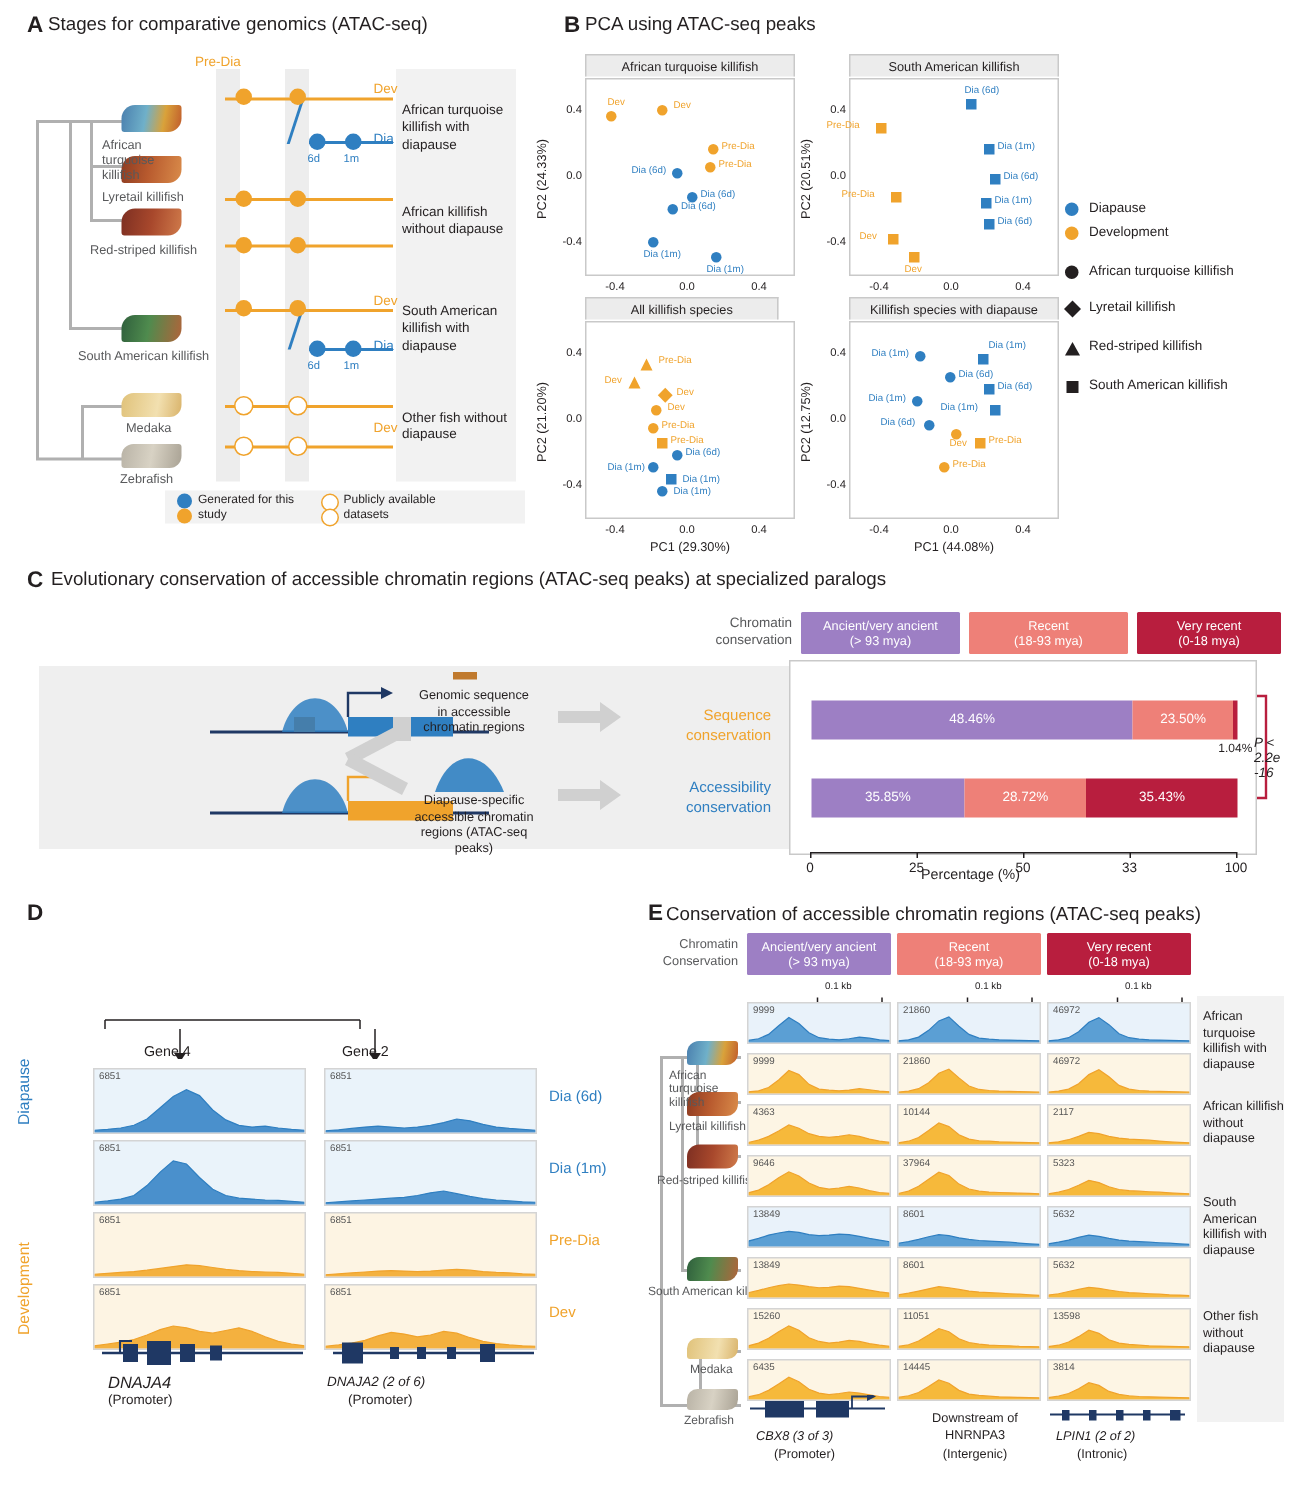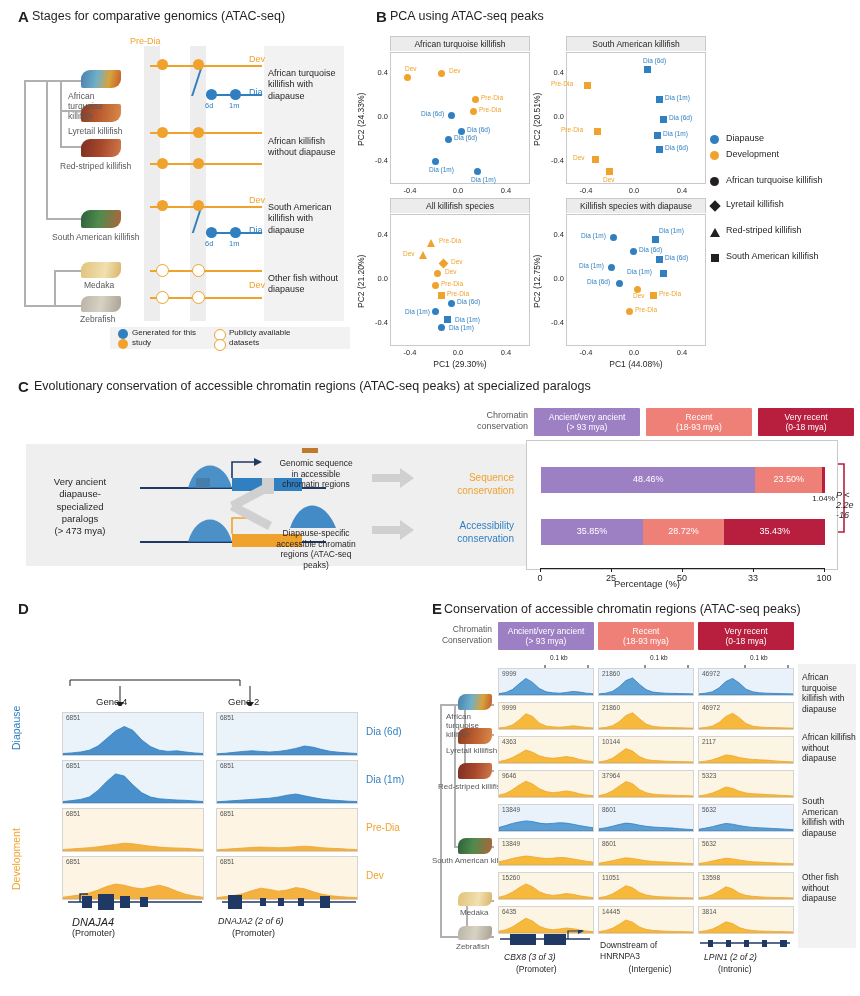--- a/index.html
+++ b/index.html
@@ -215,21 +215,21 @@
         <span class="lbl o" style="left: 36px; top: 123px;">Dev</span>
       </div>
       <span style="position: absolute; left: 200px; top: 178px; font-size: 7.5px; width: 20px; text-align: center;">-0.4</span>
       <span style="position: absolute; left: 248px; top: 178px; font-size: 7.5px; width: 20px; text-align: center;">0.0</span>
       <span style="position: absolute; left: 296px; top: 178px; font-size: 7.5px; width: 20px; text-align: center;">0.4</span>
       <span style="position: absolute; left: 170px; top: 148px; font-size: 7.5px; width: 18px; text-align: right;">-0.4</span>
       <span style="position: absolute; left: 170px; top: 104px; font-size: 7.5px; width: 18px; text-align: right;">0.0</span>
       <span style="position: absolute; left: 170px; top: 60px; font-size: 7.5px; width: 18px; text-align: right;">0.4</span>
       <span style="position: absolute; left: 190px; top: 189px; width: 140px; text-align: center; font-size: 8.5px;">PC1 (28.50%)</span>
       <span style="position: absolute; left: 156px; top: 138px; font-size: 8.5px; transform: rotate(-90deg); transform-origin: left top; white-space: nowrap;">PC2 (20.51%)</span>
-      <div class="plot-header" style="position: absolute; left: 14px; top: 190px; width: 140px;">All killifish species</div>
+      <div class="plot-header" style="position: absolute; left: 14px; top: 190px; width: 129px;">All killifish species</div>
       <div class="plotbox" style="position: absolute; left: 14px; top: 206px; width: 140px; height: 132px;">
         <div class="pt" style="left: 35.5px; top: 24px; width: 0px; height: 0px; border-left: 4.5px solid transparent; border-right: 4.5px solid transparent; border-bottom: 8px solid rgb(240, 163, 44);"></div>
         <span class="lbl o" style="left: 48px; top: 22px;">Pre-Dia</span>
         <div class="pt" style="left: 27.5px; top: 36px; width: 0px; height: 0px; border-left: 4.5px solid transparent; border-right: 4.5px solid transparent; border-bottom: 8px solid rgb(240, 163, 44);"></div>
         <span class="lbl o" style="left: 12px; top: 35px;">Dev</span>
         <div class="pt" style="left: 48.5px; top: 44.5px; width: 7px; height: 7px; background: rgb(240, 163, 44); transform: rotate(45deg);"></div>
         <span class="lbl o" style="left: 60px; top: 43px;">Dev</span>
         <div class="pt" style="left: 42.5px; top: 54.5px; width: 7px; height: 7px; border-radius: 50%; background: rgb(240, 163, 44);"></div>
         <span class="lbl o" style="left: 54px; top: 53px;">Dev</span>
         <div class="pt" style="left: 40.5px; top: 66.5px; width: 7px; height: 7px; border-radius: 50%; background: rgb(240, 163, 44);"></div>
@@ -322,25 +322,20 @@
 conservation</div>
   <div class="cons-chip" style="position:absolute; left:516px; top:30px; width:106px; background:#9d7fc4; white-space:pre-line;">Ancient/very ancient
 (&gt; 93 mya)</div>
   <div class="cons-chip" style="position:absolute; left:628px; top:30px; width:106px; background:#ee8078; white-space:pre-line;">Recent
 (18-93 mya)</div>
   <div class="cons-chip" style="position:absolute; left:740px; top:30px; width:96px; background:#b81e3e; white-space:pre-line;">Very recent
 (0-18 mya)</div>
 
   <div style="position:absolute; left:8px; top:66px; width:500px; height:122px; background:#efefef;"></div>
 
-  <span style="position:absolute; left:14px; top:98px; width:96px; font-size:9.5px; line-height:1.3; white-space:pre-line; text-align:center;">Very ancient
-diapause-
-specialized
-paralogs
-(&gt; 473 mya)</span>
 
   <svg width="200" height="110" style="position:absolute; left:118px; top:72px;">
     <line x1="4" y1="38" x2="190" y2="38" stroke="#1f3864" stroke-width="2"></line>
     <rect x="60" y="28" width="14" height="10" fill="#c07a2e"></rect>
     <rect x="96" y="28" width="70" height="13" fill="#2f7fc1"></rect>
     <path d="M96 28 L96 12 L118 12" stroke="#1f3864" stroke-width="1.6" fill="none"></path>
     <polygon points="118,8 126,12 118,16" fill="#1f3864"></polygon>
     <path d="M52 38 C60 8, 88 8, 96 38 Z" fill="#2f7fc1" opacity="0.85"></path>
     <line x1="4" y1="92" x2="190" y2="92" stroke="#1f3864" stroke-width="2"></line>
     <rect x="96" y="84" width="70" height="13" fill="#f0a32c"></rect>
@@ -731,18 +726,18 @@
     <line x1="2" y1="9" x2="92" y2="9" stroke="#1f3864" stroke-width="1.4"></line>
     <rect x="10" y="6" width="5" height="7" fill="#1f3864"></rect>
     <rect x="28" y="6" width="5" height="7" fill="#1f3864"></rect>
     <rect x="46" y="6" width="5" height="7" fill="#1f3864"></rect>
     <rect x="64" y="6" width="5" height="7" fill="#1f3864"></rect>
     <rect x="82" y="6" width="7" height="7" fill="#1f3864"></rect>
   </svg>
 
   <span class="ital" style="position:absolute; left:72px; top:352px; font-size:8.5px;">CBX8 (3 of 3)</span>
   <span style="position:absolute; left:84px; top:364px; font-size:8.5px;">(Promoter)</span>
-  <span style="position:absolute; left:168px; top:340px; width:100px; font-size:8.5px; line-height:1.3; white-space:pre-line;">Downstream of
+  <span style="position:absolute; left:168px; top:340px; width:100px; font-size:8.5px; text-align:center; line-height:1.3; white-space:pre-line;">Downstream of
 HNRNPA3</span>
   <span style="position:absolute; left:168px; top:364px; width:100px; font-size:8.5px; text-align:center;">(Intergenic)</span>
   <span class="ital" style="position:absolute; left:272px; top:352px; font-size:8.5px;">LPIN1 (2 of 2)</span>
   <span style="position:absolute; left:286px; top:364px; font-size:8.5px;">(Intronic)</span>
 </div>
 
 </body></html>

